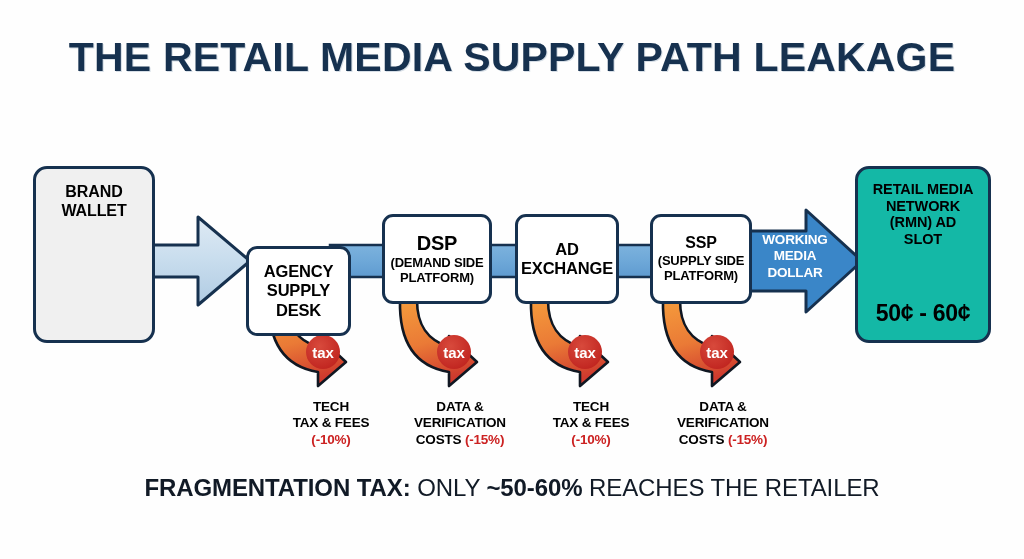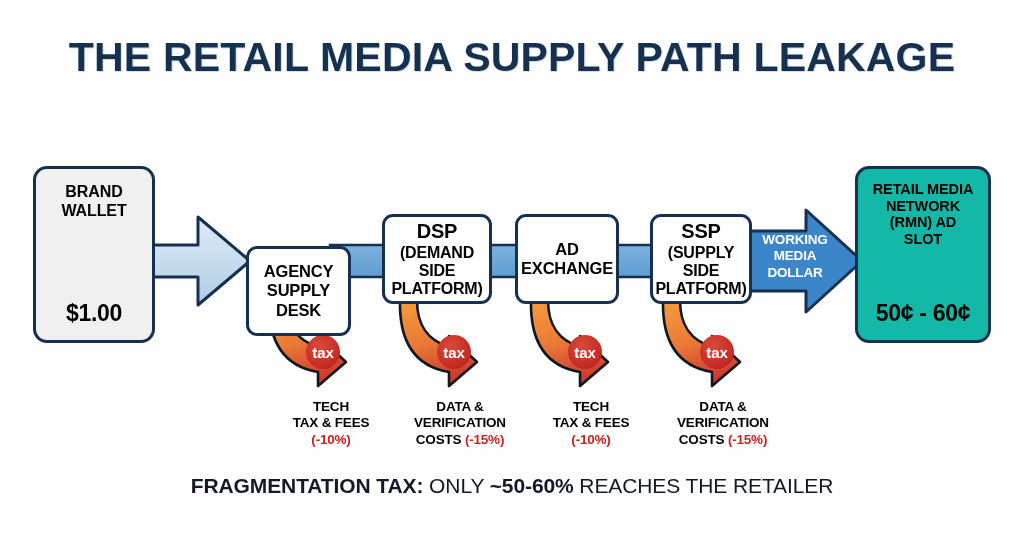--- a/index.html
+++ b/index.html
@@ -103,33 +103,33 @@
     text-align: center;
   }
   .node .n-main {
     font-size: 16.5px;
     font-weight: bold;
     color: #000;
     line-height: 1.16;
     letter-spacing: -0.2px;
   }
   .node .n-sub {
-    font-size: 16px;
+    font-size: 13px;
     font-weight: bold;
     color: #000;
     line-height: 1.14;
     margin-top: 1px;
     letter-spacing: -0.2px;
   }
   #node-atd { left: 246px; top: 214px; width: 105px; height: 90px; margin-top: 32px; }
   #node-dsp { left: 382px; top: 214px; width: 110px; height: 90px; }
   #node-adx { left: 515px; top: 214px; width: 104px; height: 90px; }
   #node-ssp { left: 650px; top: 214px; width: 102px; height: 90px; }
   #node-dsp .n-main { font-size: 20px; }
-  #node-ssp .n-main { font-size: 20px; }
+  #node-ssp .n-main { font-size: 16px; }
 
   
   .taxlabel {
     position: absolute;
     width: 146px;
     text-align: center;
     font-size: 13.5px;
     font-weight: bold;
     color: #000;
     line-height: 1.22;
@@ -142,21 +142,21 @@
   #taxlabel-2 { left: 518px; top: 380px; }
   #taxlabel-3 { left: 650px; top: 380px; }
 
   
   #footer {
     position: absolute;
     left: 0;
     top: 474px;
     width: 1024px;
     text-align: center;
-    font-size: 21px;
+    font-size: 24px;
     color: #111a26;
     letter-spacing: -0.1px;
   }
   #footer .b { font-weight: bold; }
 </style>
 </head>
 <body>
 
 <div id="title">THE RETAIL MEDIA SUPPLY PATH LEAKAGE</div>
 
@@ -267,21 +267,20 @@
     <line x1="903" y1="303" x2="941" y2="303" stroke="#111111" stroke-width="2.2"></line>
     <ellipse cx="922" cy="271" rx="19" ry="7.5" fill="url(#gradCoinTop)" stroke="#111111" stroke-width="2.4"></ellipse>
   </g>
 </svg>
 
 <div class="endcard" id="brand-wallet">
   <div class="ec-title">
     <div>BRAND</div>
     <div>WALLET</div>
   </div>
-  <div class="ec-amount">$1.00</div>
 </div>
 
 <div class="node" id="node-atd">
   <div class="n-main">
     <div>AGENCY</div>
     <div>SUPPLY</div>
     <div>DESK</div>
   </div>
 </div>
 

